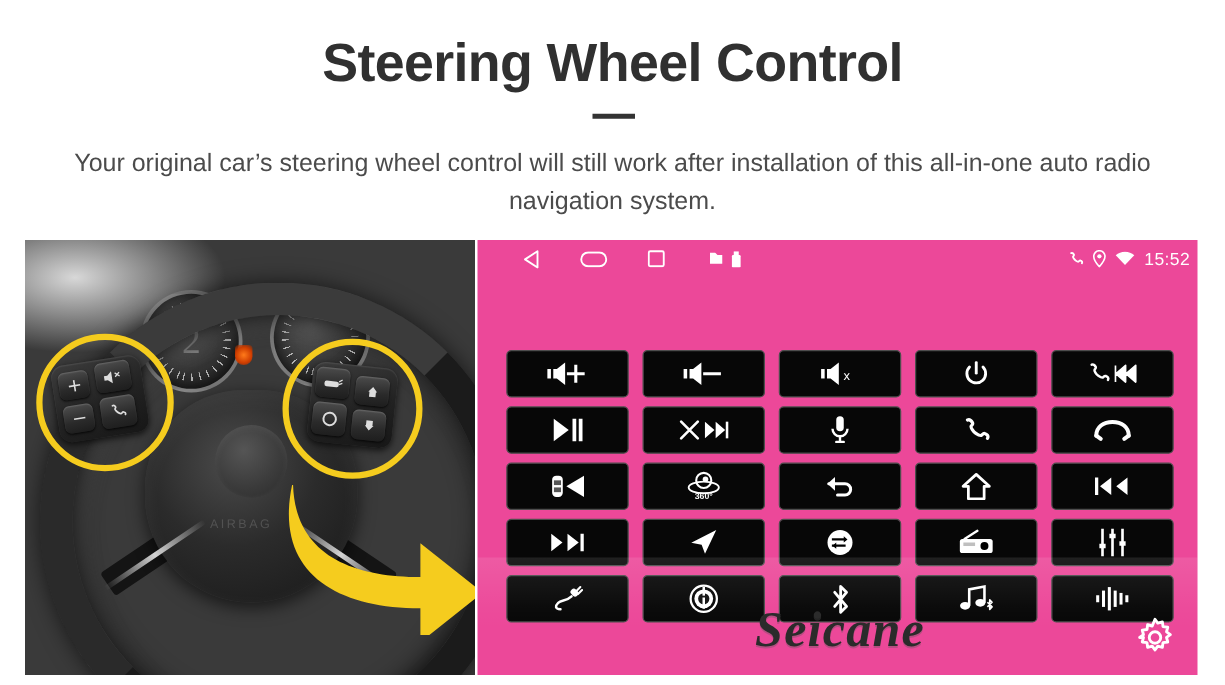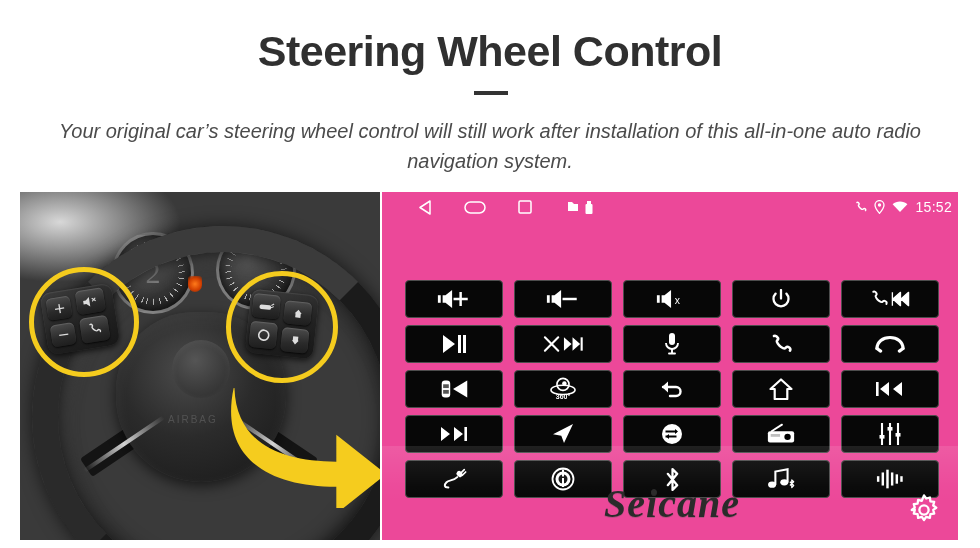--- a/index.html
+++ b/index.html
@@ -44,21 +44,20 @@
   }
   .page-subtitle {
     position: absolute;
     left: 38px;
     top: 116px;
     width: 904px;
     text-align: center;
     font-size: 20px;
     color: #4b4b4b;
     line-height: 1.5;
-    font-style: italic;
   }
 
   
   .panels {
     position: absolute;
     left: 20px;
     top: 192px;
     width: 942px;
     height: 348px;
   }

